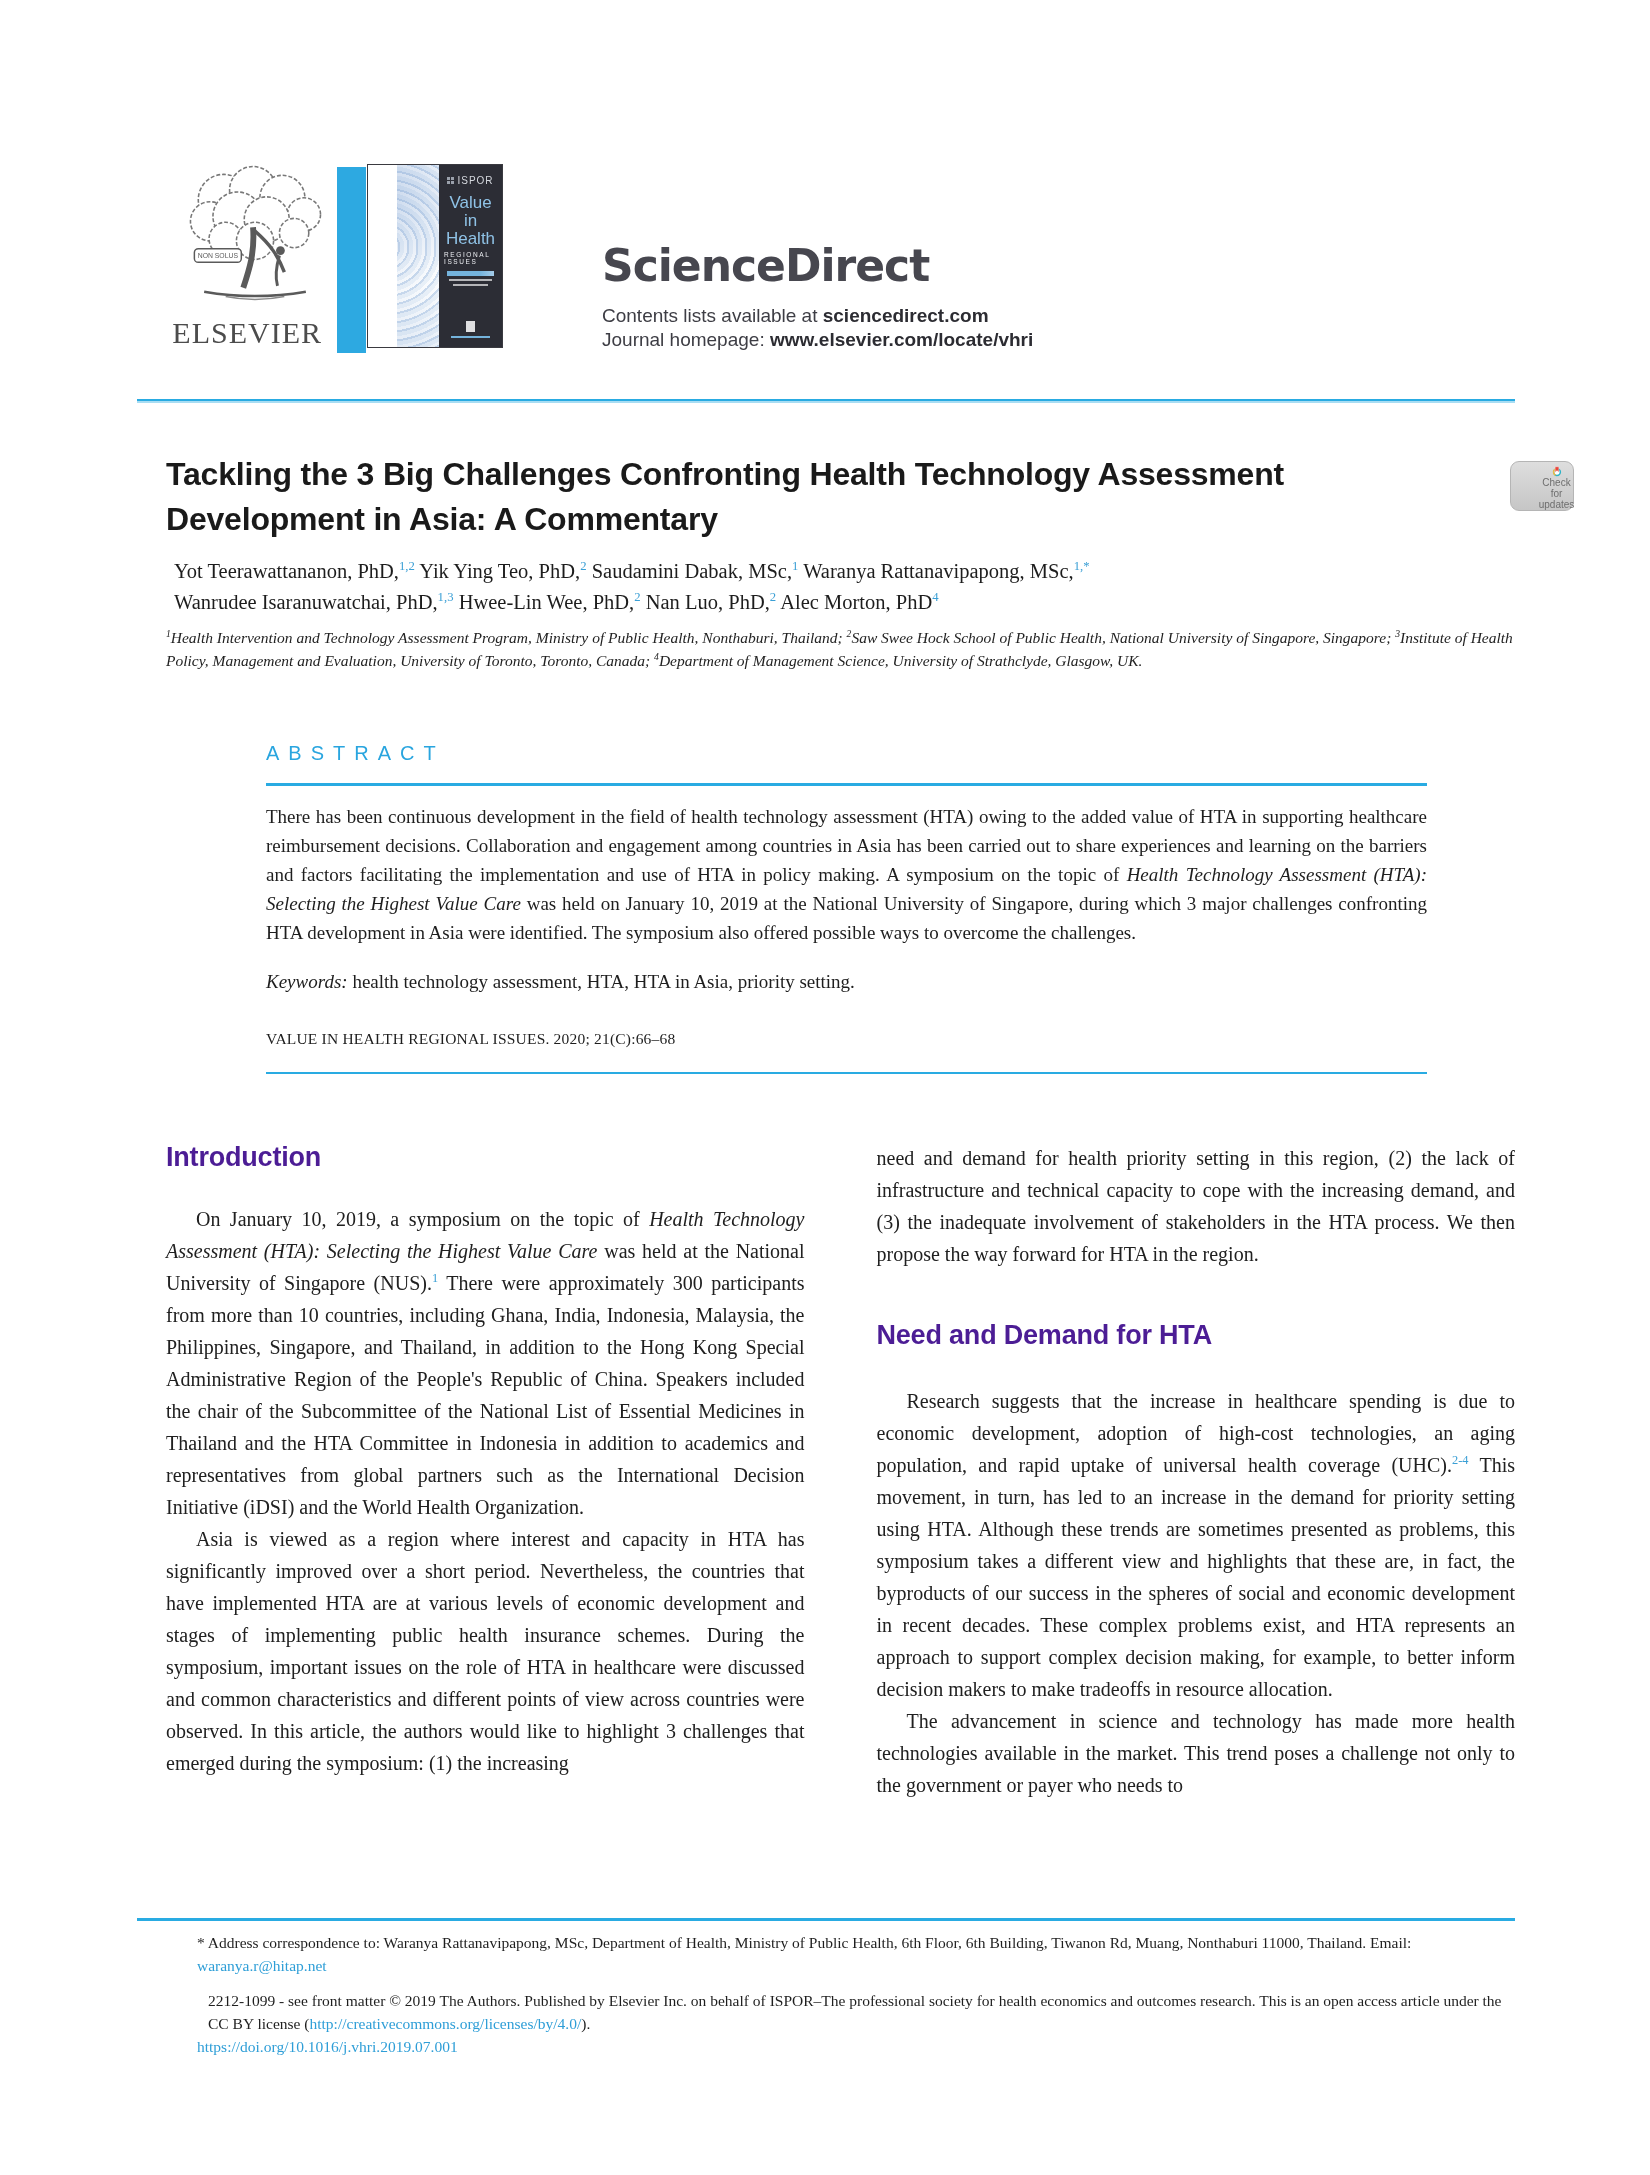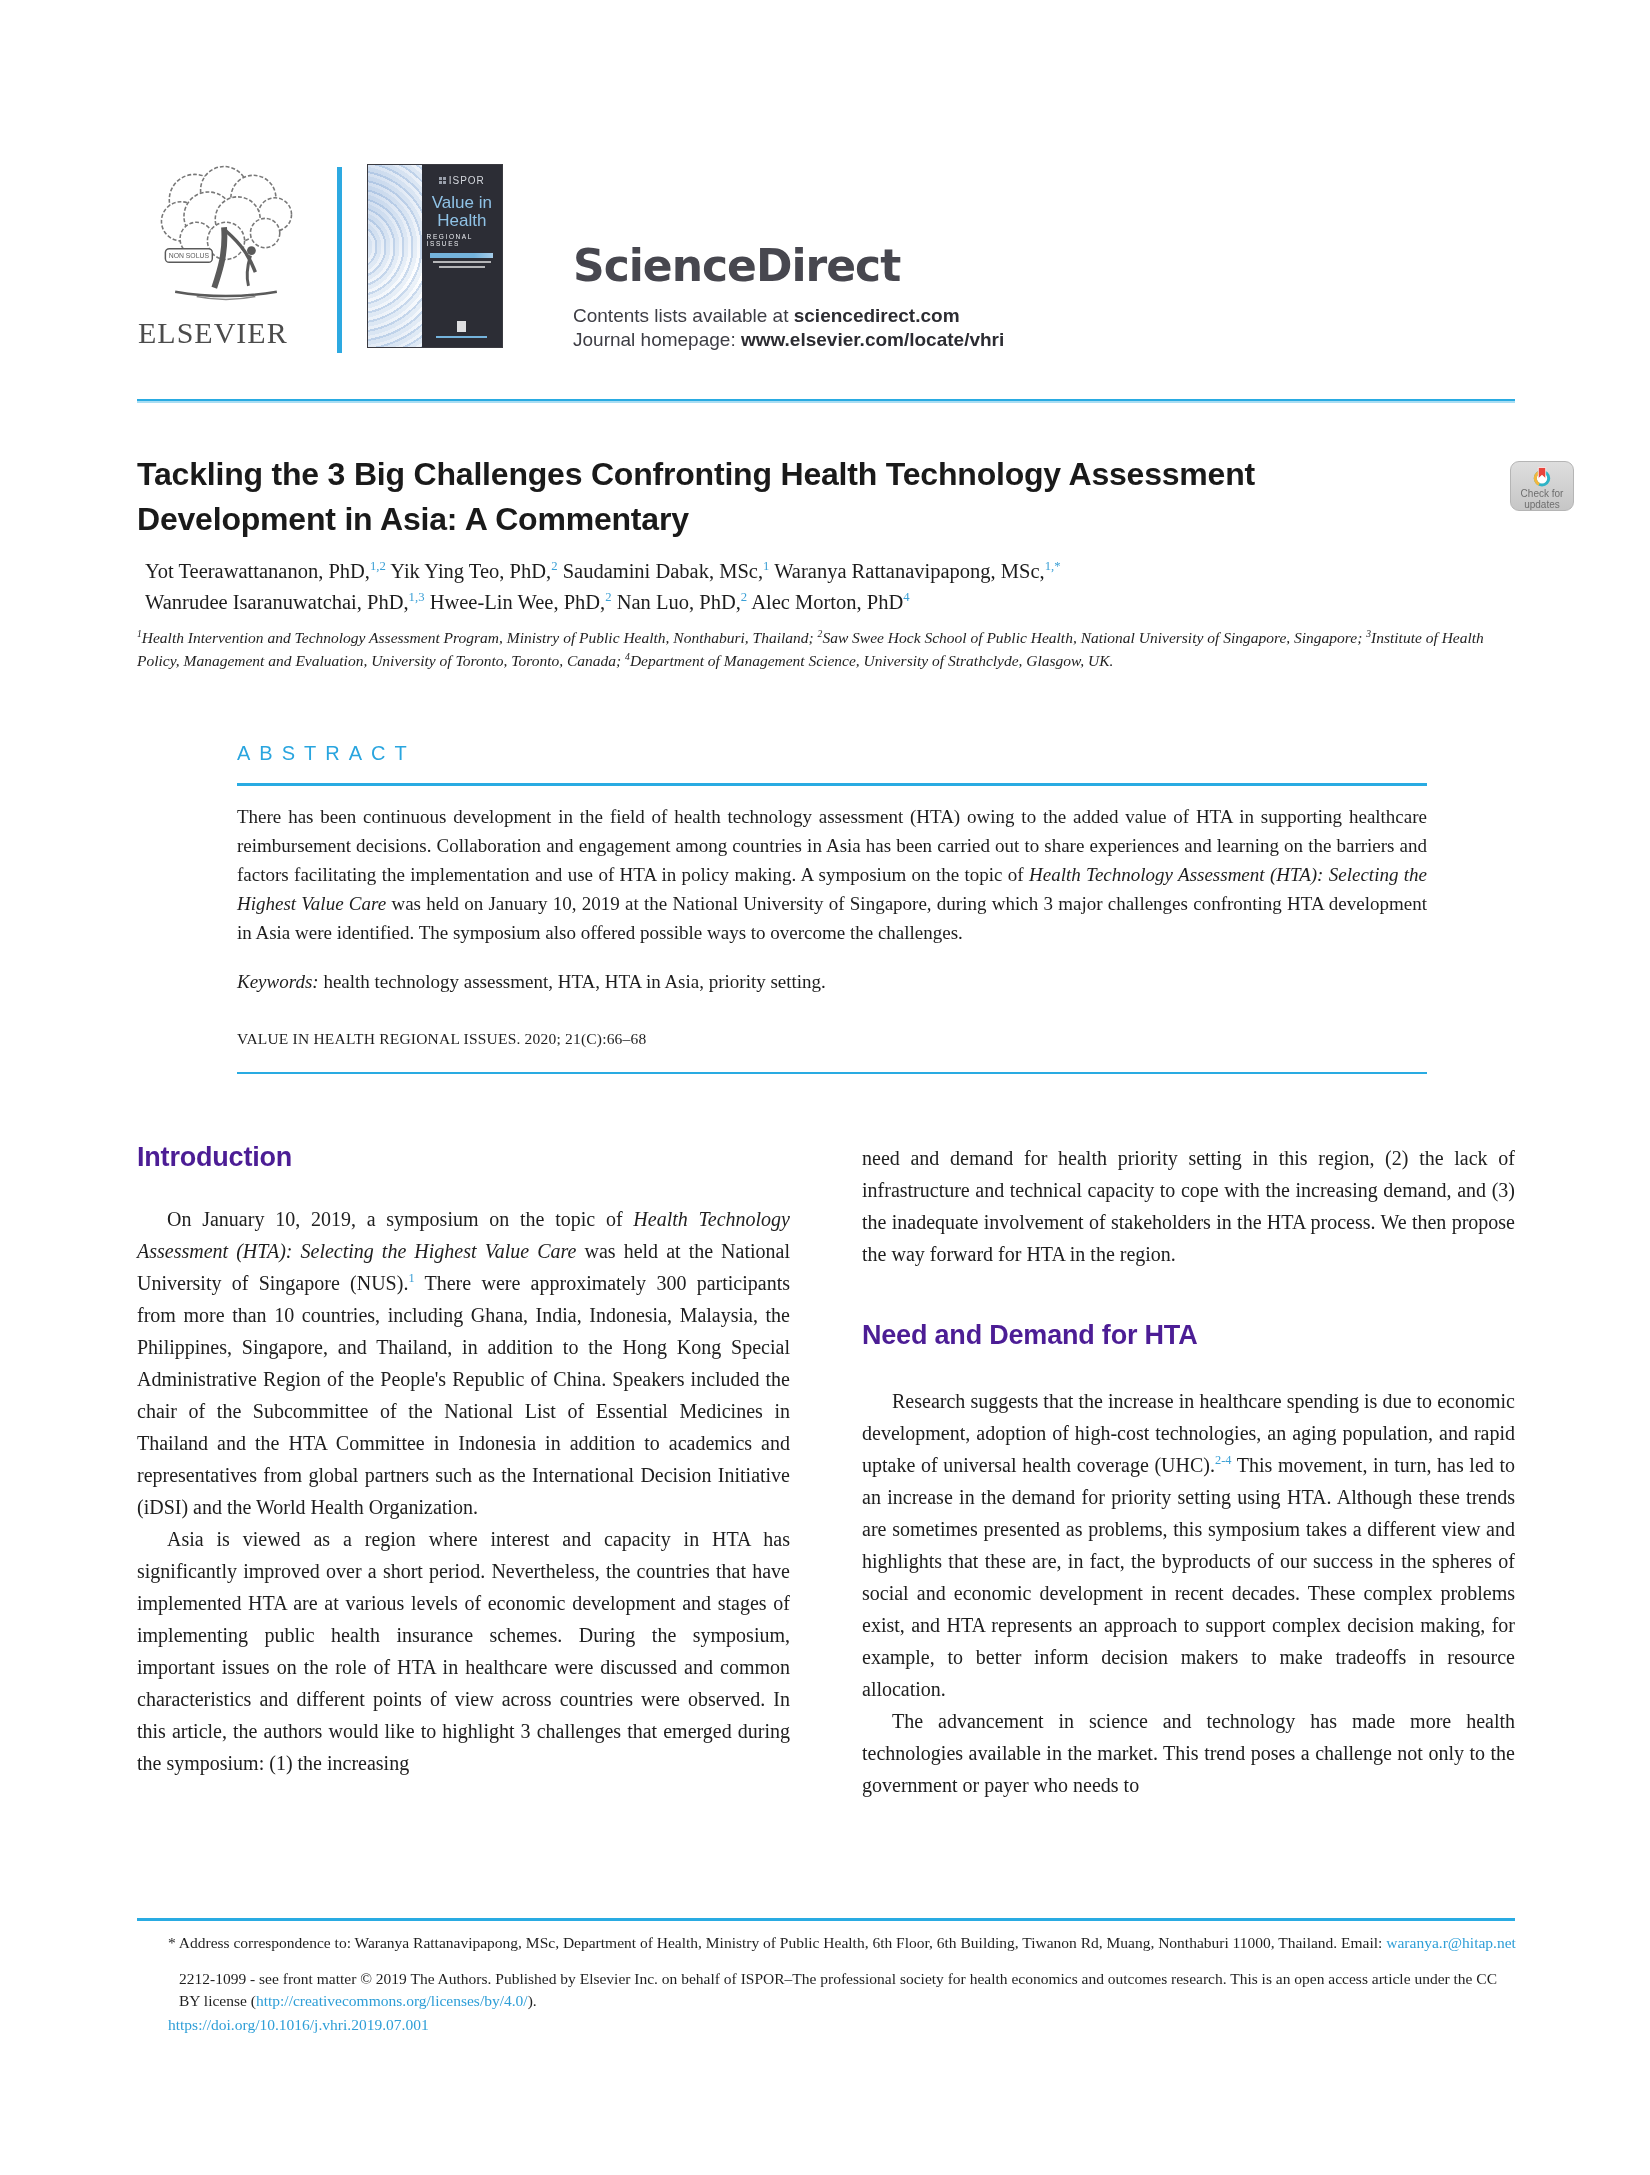--- a/index.html
+++ b/index.html
@@ -1,22 +1,22 @@
 <!DOCTYPE html>
 <html><head>
 <meta charset="utf-8">
 <style>
   * { margin:0; padding:0; box-sizing:border-box; }
   html,body { background:#ffffff; }
   body { font-family:"Liberation Serif", serif; color:#1c1c1c; }
   .page { position:relative; width:1650px; height:2175px; background:#ffffff; overflow:hidden; }
-  .abs { position:absolute; }
-
-  
-  .logo-block { left:138px; top:160px; width:184px; text-align:left; }
+  .abs { position:absolute;padding-left:29px; }
+
+  
+  .logo-block { left:138px; top:160px; width:184px; text-align:right; }
   .elsevier-word { margin-top:4px; font-family:"Liberation Serif",serif; font-size:30px; letter-spacing:1px; color:#4c4c4c; }
   .mast-divider { left:337px; top:167px; width:5px; height:186px; background:#2da9e1; }
   .cover { left:367px; top:164px; width:136px; height:184px; display:flex; border:1px solid #3a3a40; }
   .cover-pattern { width:40%; height:100%;
       background:
         radial-gradient(circle at -30% 15%, rgba(110,150,205,.38), rgba(255,255,255,0) 62%),
         radial-gradient(circle at -10% 120%, rgba(120,160,210,.30), rgba(255,255,255,0) 55%),
         repeating-radial-gradient(circle at -25% 45%, #ffffff 0 3px, #cddcee 3px 5px, #eef4fa 5px 9px);
   }
   .cover-dark { width:60%; height:100%; background:#2c2d35; color:#e8eaee; display:flex; flex-direction:column; align-items:center; padding:10px 5px 6px 5px; }

